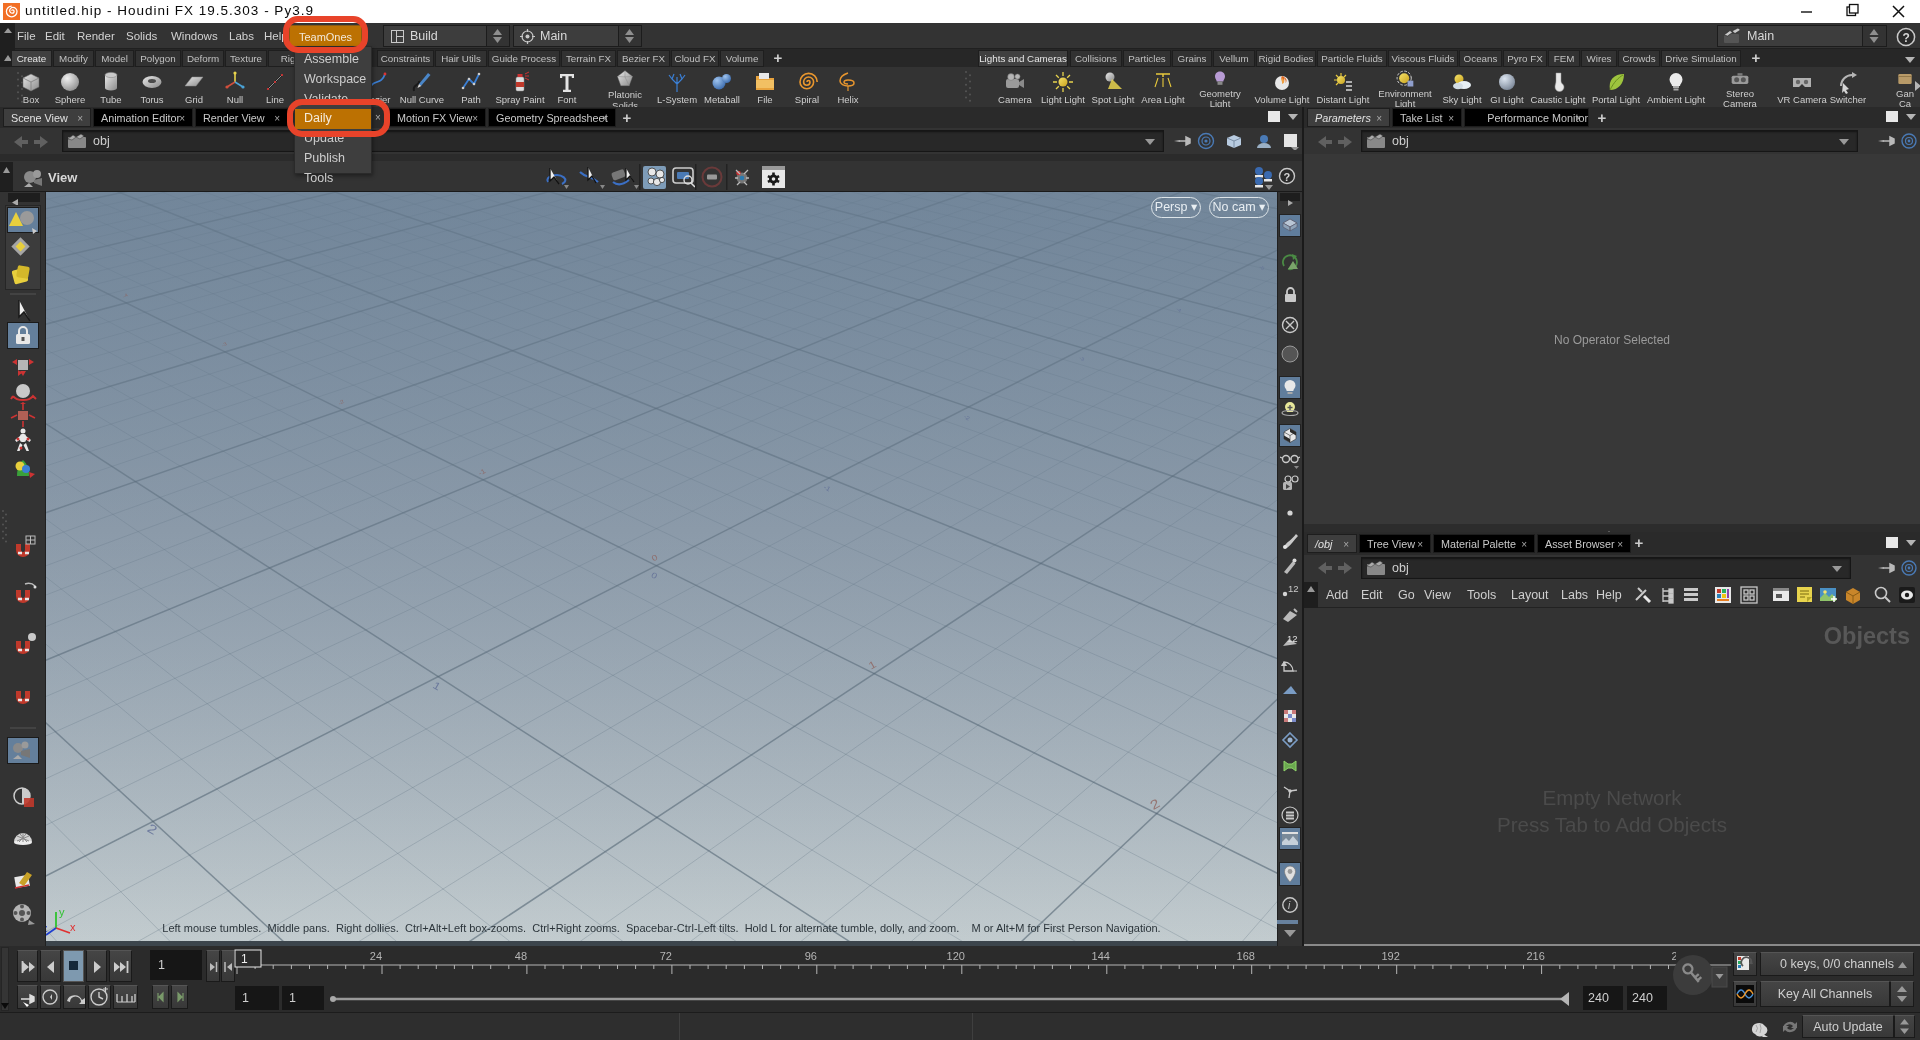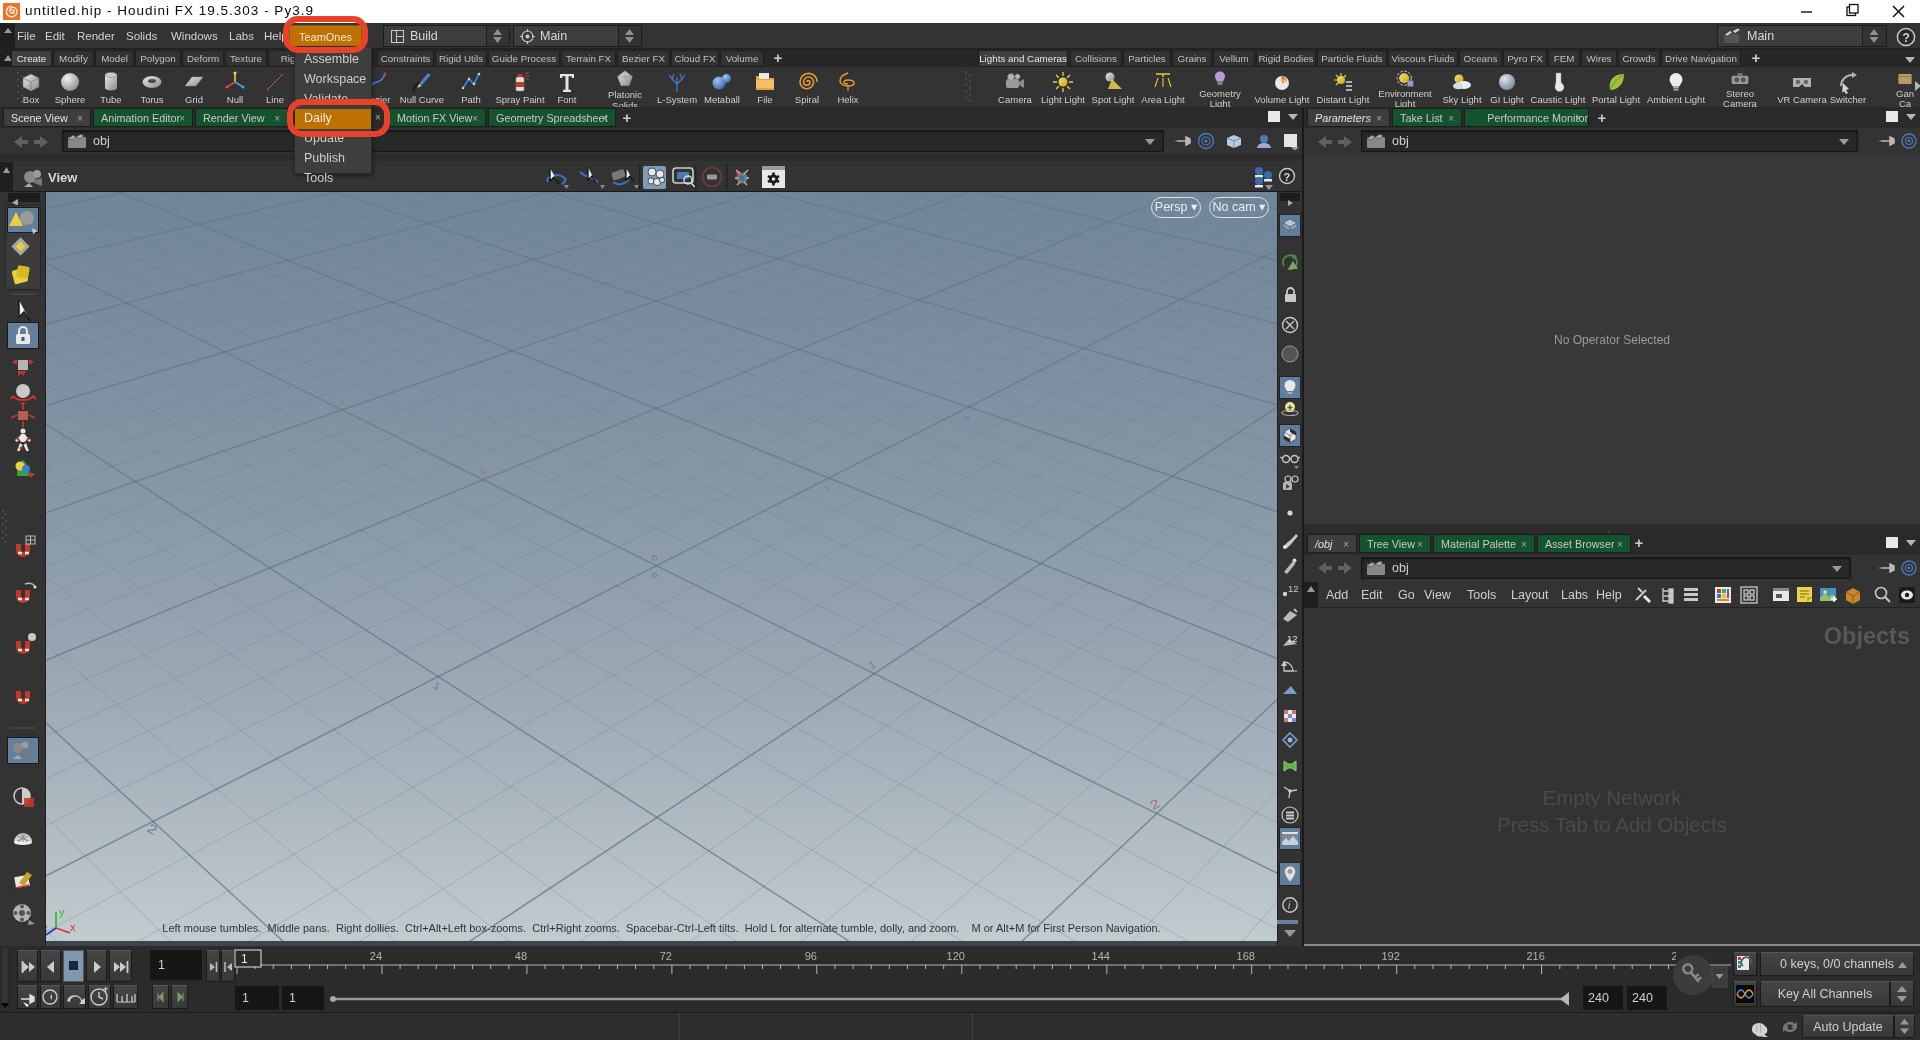--- a/index.html
+++ b/index.html
@@ -9,21 +9,21 @@
 .mitem{position:absolute;top:23px;height:26px;line-height:26px;color:#d2d2d2;font-size:11.5px;white-space:nowrap;}
 .combo{position:absolute;top:25px;height:22px;background:#3d3d3d;border:1px solid #1c1c1c;color:#d8d8d8;}
 .spin{position:absolute;top:25px;height:22px;background:#333;border:1px solid #1c1c1c;border-left:none;}
 .shelftabs{left:0;top:49px;width:1920px;height:18px;background:#272727;}
 .stab{position:absolute;top:50px;height:17px;line-height:16px;background:#323232;border:1px solid #1e1e1e;
  color:#c0c0c0;font-size:9.8px;text-align:center;white-space:nowrap;overflow:hidden;}
 .stab.act{background:#404040;color:#e6e6e6;}
 .shelfrow{left:0;top:67px;width:1920px;height:43px;background:#333333;border-bottom:1px solid #1e1e1e;}
 .tool{position:absolute;top:69px;width:64px;text-align:center;color:#cfcfcf;font-size:9.5px;}
 .panetabs{background:#2a2a2a;}
-.ptab{position:absolute;height:19px;line-height:19px;background:#14532d;border:1px solid #1d1d1d;
+.ptab{position:absolute;height:19px;line-height:19px;background:#000000;border:1px solid #1d1d1d;
  color:#c9c9c9;font-size:10.8px;white-space:nowrap;overflow:hidden;}
 .ptab.act{background:#3e3e3e;color:#e2e2e2;}
 .pclose{color:#a8a8a8;font-size:10px;}
 .pathbar{background:#333333;}
 .pathfield{position:absolute;background:#282828;border:1px solid #161616;box-shadow:inset 0 1px 2px #141414;}
 .vtext{color:#2c353b;font-size:11px;}
 .dd{position:absolute;background:#3e3e3e;border:1px solid #2a2a2a;box-shadow:1px 2px 4px rgba(0,0,0,.4);z-index:40;}
 .dditem{height:19.8px;line-height:19.8px;padding-left:9px;color:#cdcdcd;font-size:12.5px;}
 .anno{position:absolute;border:6px solid #e8432a;border-radius:15px;z-index:60;}
 .btn{position:absolute;background:linear-gradient(#454545,#383838);border:1px solid #1a1a1a;border-top-color:#555;}
@@ -90,41 +90,41 @@
       <path d="M4 12 l4 -6 l4 6 z" fill="#999"></path>
     </svg></div>
 <div class="stab act" style="left:11px;width:41px">Create</div>
 <div class="stab" style="left:53px;width:41px">Modify</div>
 <div class="stab" style="left:95px;width:39px">Model</div>
 <div class="stab" style="left:135px;width:46px">Polygon</div>
 <div class="stab" style="left:182px;width:42px">Deform</div>
 <div class="stab" style="left:225px;width:42px">Texture</div>
 <div class="stab" style="left:268px;width:40px">Rig</div>
 <div class="stab" style="left:377px;width:57px">Constraints</div>
-<div class="stab" style="left:435px;width:52px">Rigid Utils</div>
+<div class="stab" style="left:435px;width:52px">Hair Utils</div>
 <div class="stab" style="left:488px;width:72px">Guide Process</div>
 <div class="stab" style="left:561px;width:55px">Terrain FX</div>
 <div class="stab" style="left:617px;width:53px">Bezier FX</div>
 <div class="stab" style="left:671px;width:48px">Cloud FX</div>
 <div class="stab" style="left:720px;width:44px">Volume</div>
 <div class="abs" style="left:770px;top:50px;width:16px;height:16px;color:#d0d0d0;font-size:15px;font-weight:bold;text-align:center;line-height:16px">+</div>
 <div class="stab act" style="left:978px;width:90px">Lights and Cameras</div>
 <div class="stab" style="left:1070px;width:52px">Collisions</div>
 <div class="stab" style="left:1123px;width:48px">Particles</div>
 <div class="stab" style="left:1172px;width:40px">Grains</div>
 <div class="stab" style="left:1213px;width:42px">Vellum</div>
 <div class="stab" style="left:1256px;width:60px">Rigid Bodies</div>
 <div class="stab" style="left:1317px;width:70px">Particle Fluids</div>
 <div class="stab" style="left:1388px;width:70px">Viscous Fluids</div>
 <div class="stab" style="left:1459px;width:43px">Oceans</div>
 <div class="stab" style="left:1503px;width:44px">Pyro FX</div>
 <div class="stab" style="left:1548px;width:32px">FEM</div>
 <div class="stab" style="left:1581px;width:36px">Wires</div>
 <div class="stab" style="left:1618px;width:42px">Crowds</div>
-<div class="stab" style="left:1661px;width:80px">Drive Navigation</div>
+<div class="stab" style="left:1661px;width:80px">Drive Simulation</div>
 <div class="abs" style="left:1748px;top:50px;width:16px;height:16px;color:#d0d0d0;font-size:15px;font-weight:bold;text-align:center;line-height:16px">+</div>
 <svg class="abs" style="left:1904px;top:56px" width="12" height="8">
     <path d="M1 1 l5 6 l5 -6 z" fill="#b5b5b5"></path>
   </svg>
 <div class="abs shelfrow"></div>
 <svg class="abs" style="left:0;top:0" width="0" height="0">
     <defs>
       <linearGradient id="gm" x1="0" y1="0" x2="1" y2="1">
 <stop offset="0" stop-color="#e8e8e8"></stop>
         <stop offset="1" stop-color="#8a8a8a"></stop>

